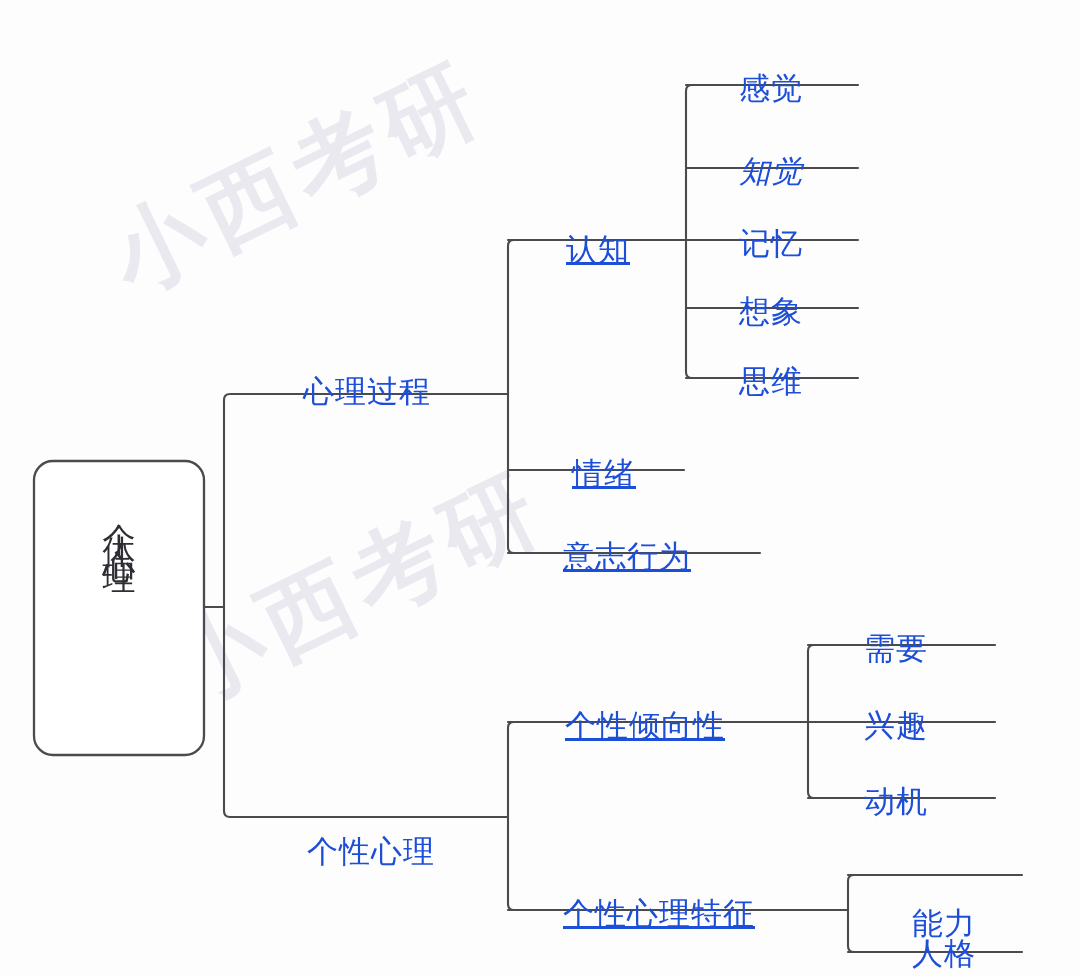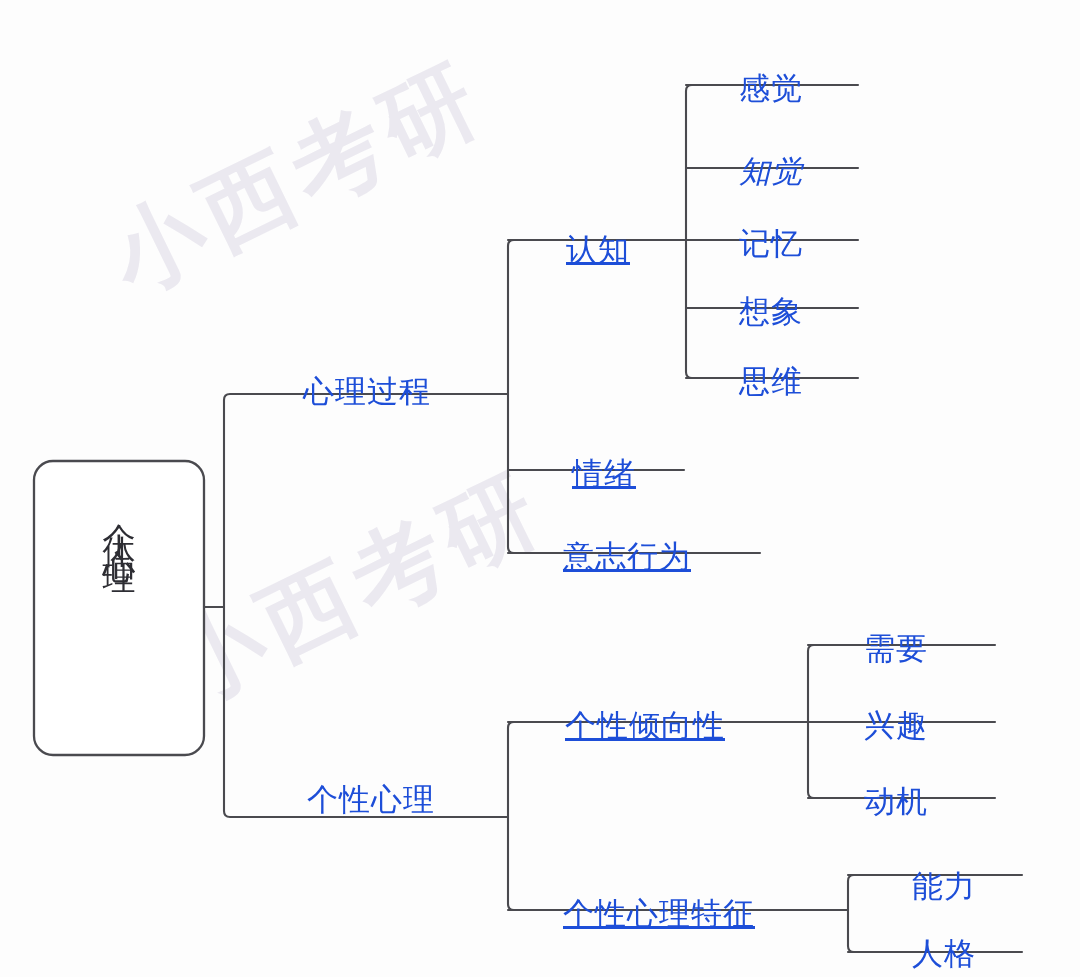--- a/index.html
+++ b/index.html
@@ -127,34 +127,34 @@
     <path class="branch-line" d="M 864 875 L 854 875 Q 848 875 848 881 L 848 946 Q 848 952 854 952 L 864 952"></path>
 
     <path class="branch-line" d="M 848 875 L 1022 875"></path>
     <path class="branch-line" d="M 848 952 L 1022 952"></path>
 
   </svg>
 
   <div class="root-label" style="left:103px; top:497px;">个体心理</div>
 
   <div class="node-label lv1" style="left:303px; top:332px;text-align:right;">心理过程</div>
-  <div class="node-label lv1" style="left:307px; top:740px;text-align:center;">个性心理</div>
+  <div class="node-label lv1" style="left:307px; top:792px;text-align:center;">个性心理</div>
 
   <div class="node-label lv2" style="left:566px; top:190px;">认知</div>
   <div class="node-label lv2" style="left:572px; top:414px;">情绪</div>
   <div class="node-label lv2" style="left:563px; top:497px;">意志行为</div>
   <div class="node-label lv2" style="left:563px; top:854px;">个性心理特征</div>
   <div class="node-label lv2" style="left:565px; top:666px;">个性倾向性</div>
 
   <div class="node-label lv3" style="left:739px; top:29px;">感觉</div>
   <div class="node-label lv3" style="left:739px; top:112px;font-style:italic;">知觉</div>
   <div class="node-label lv3" style="left:739px; top:184px;">记忆</div>
   <div class="node-label lv3" style="left:739px; top:252px;">想象</div>
   <div class="node-label lv3" style="left:739px; top:322px;font-family:Liberation Serif, serif;">思维</div>
 
   <div class="node-label lv3" style="left:864px; top:589px;">需要</div>
   <div class="node-label lv3" style="left:864px; top:666px;">兴趣</div>
   <div class="node-label lv3" style="left:864px; top:742px;">动机</div>
 
-  <div class="node-label lv3" style="left:912px; top:827px;text-align:right;">能力</div>
+  <div class="node-label lv3" style="left:912px; top:864px;text-align:right;">能力</div>
   <div class="node-label lv3" style="left:912px; top:896px;font-family:Liberation Mono, monospace;">人格</div>
 
 </div>
 
 </body></html>

